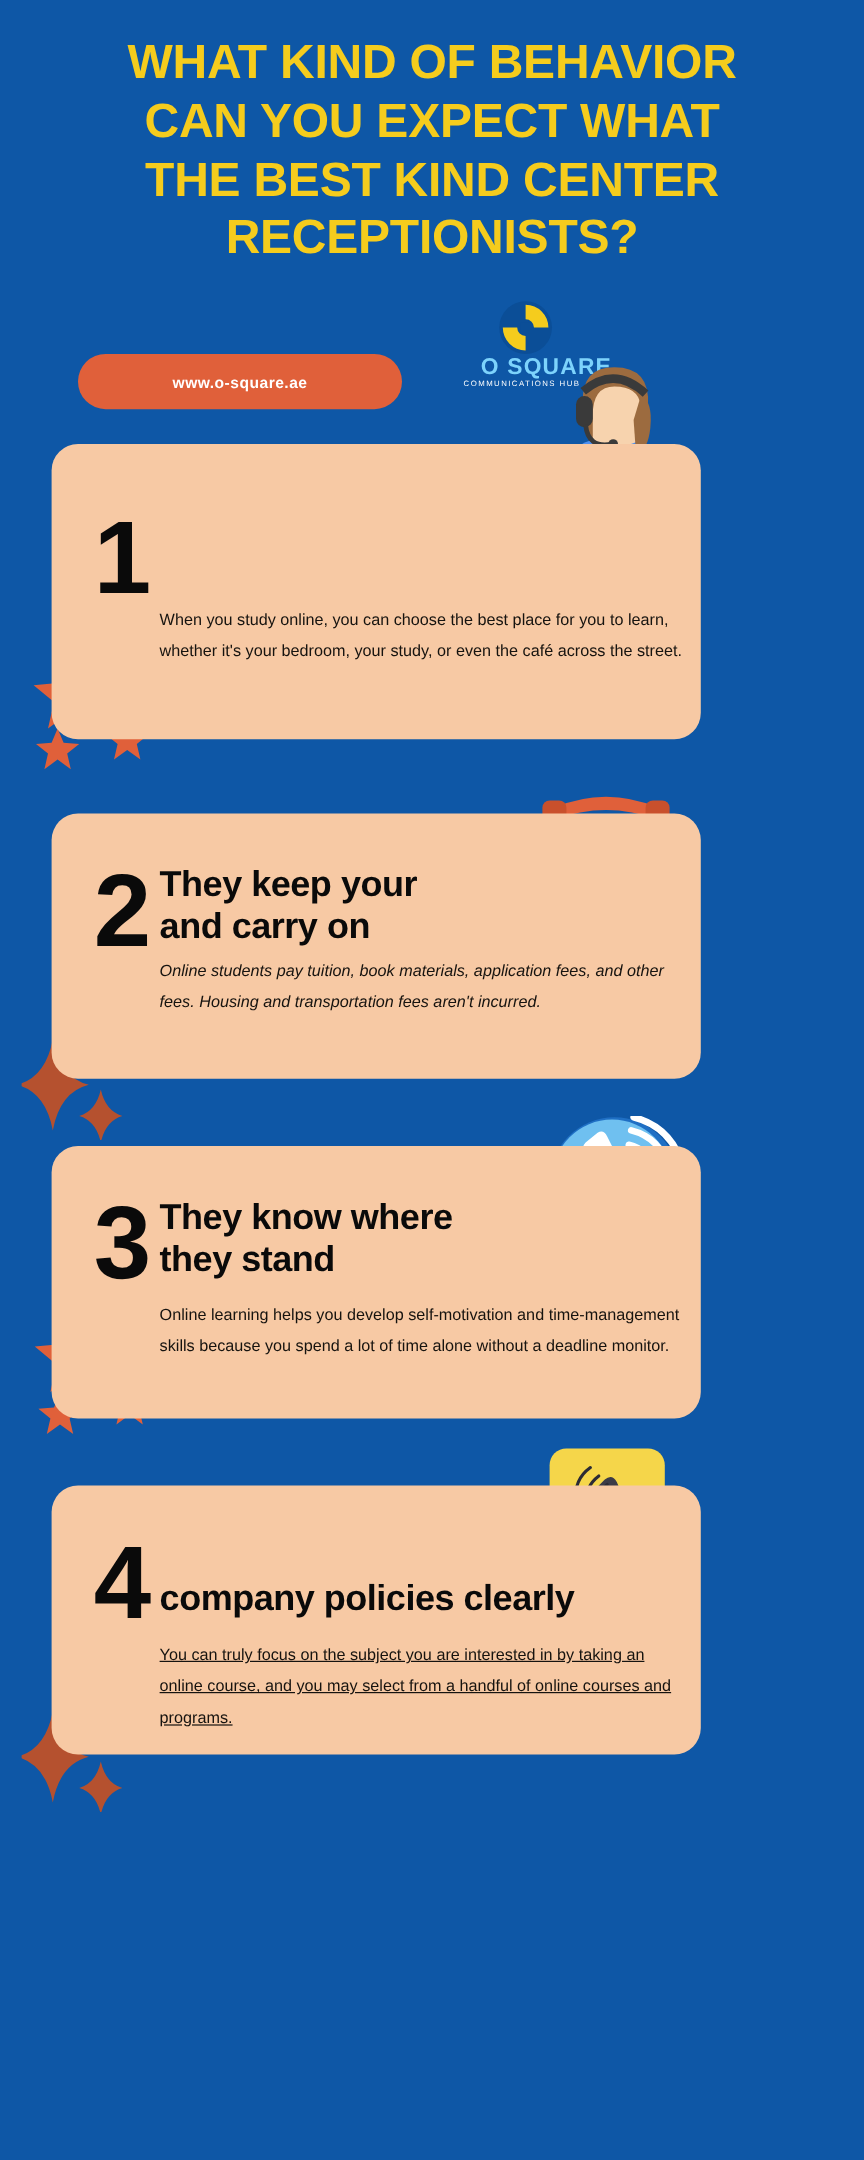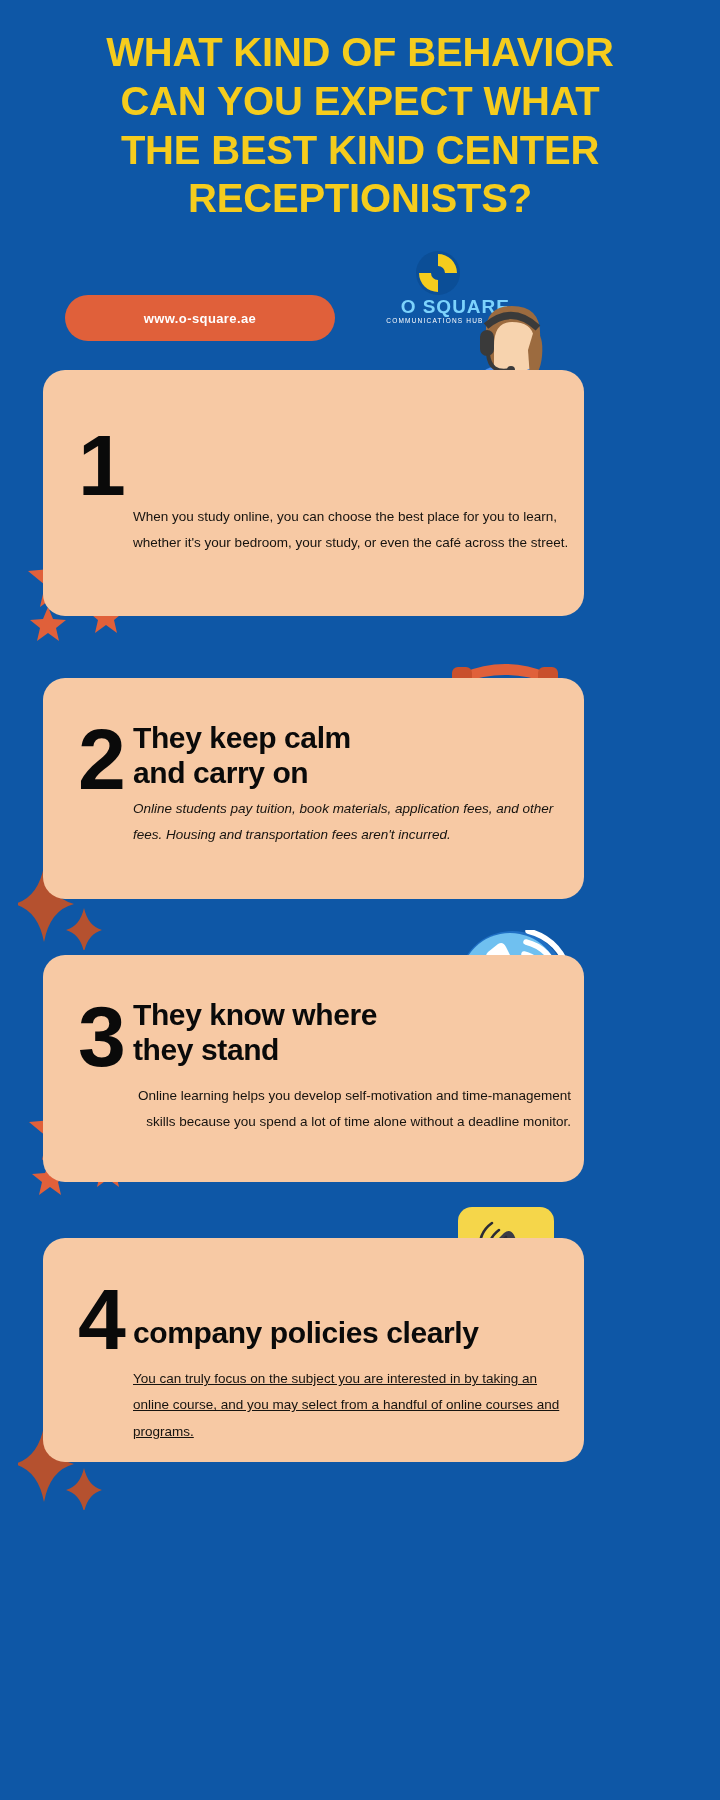--- a/index.html
+++ b/index.html
@@ -107,21 +107,21 @@
     position: absolute;
     left: 90px;
     width: 438px;
     font-family: "Liberation Sans", sans-serif;
     font-size: 13.5px;
     line-height: 1.95;
     color: #16130f;
   }
   #card-1 .card-body { top: 134px; }
   #card-2 .card-body { top: 118px; font-style: italic; }
-  #card-3 .card-body { top: 128px; text-align: right; }
+  #card-3 .card-body { top: 128px; }
   #card-4 .card-body { top: 128px; text-decoration: underline; }
 
   
   .decor { position: absolute; pointer-events: none; }
 
   
   .illus { position: absolute; }
 </style>
 </head>
 <body>
@@ -197,21 +197,21 @@
     <circle cx="47" cy="62" r="3.6" fill="#e0603a"></circle>
     <circle cx="52" cy="49" r="3.6" fill="#e0603a"></circle>
     <path d="M22 28 Q65 10 108 28 L108 38 Q65 22 22 38 Z" fill="#e0603a"></path>
     <rect x="12" y="22" width="20" height="22" rx="6" fill="#c9502c"></rect>
     <rect x="98" y="22" width="20" height="22" rx="6" fill="#c9502c"></rect>
   </svg>
 
   <div class="card" id="card-2">
     <div class="card-num">2</div>
     <div class="card-head">
-      <span>They keep calm</span><br>
+      <span>They keep your</span><br>
       <span>and carry on</span>
     </div>
     <div class="card-body">Online students pay tuition, book materials, application fees, and other fees. Housing and transportation fees aren't incurred.</div>
   </div>
 
   <svg class="decor" style="top:1095px; left:18px; width:115px; height:105px;" viewBox="0 0 115 105">
     <path d="M42 3 L50 25 L73 27 L55 42 L60 65 L42 52 L24 65 L29 42 L11 27 L34 25 Z" fill="#e0603a"></path>
     <path d="M90 56 L95 69 L109 70 L98 79 L101 92 L90 84 L79 92 L82 79 L71 70 L85 69 Z" fill="#e0603a"></path>
     <path d="M32 66 L37 78 L50 79 L40 87 L43 100 L32 92 L21 100 L24 87 L14 79 L27 78 Z" fill="#e0603a"></path>
   </svg>

